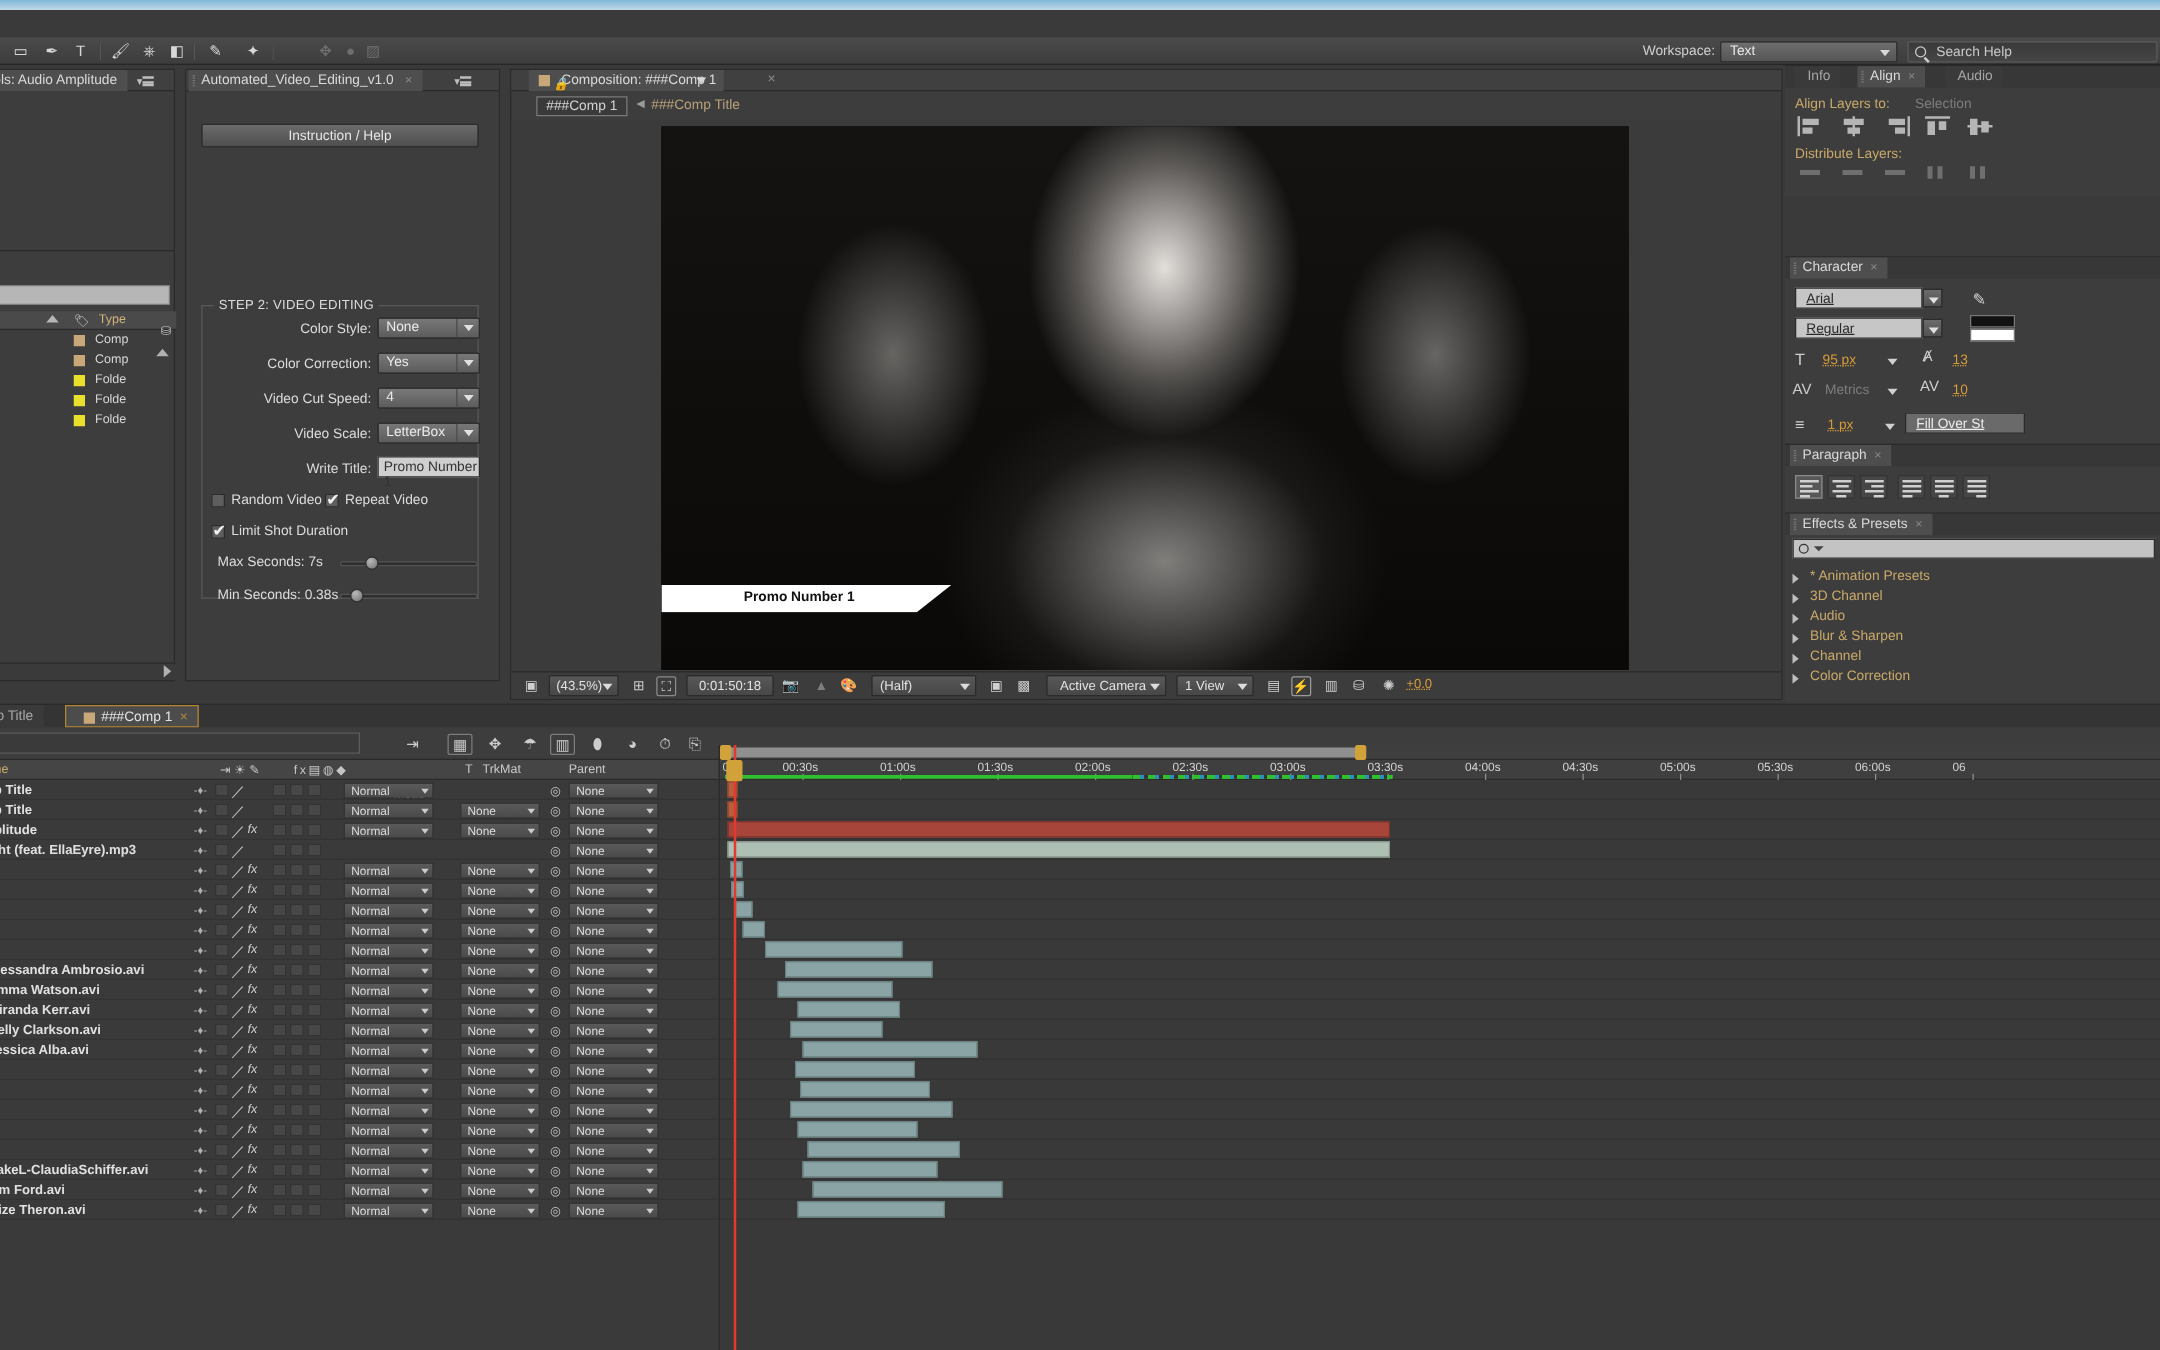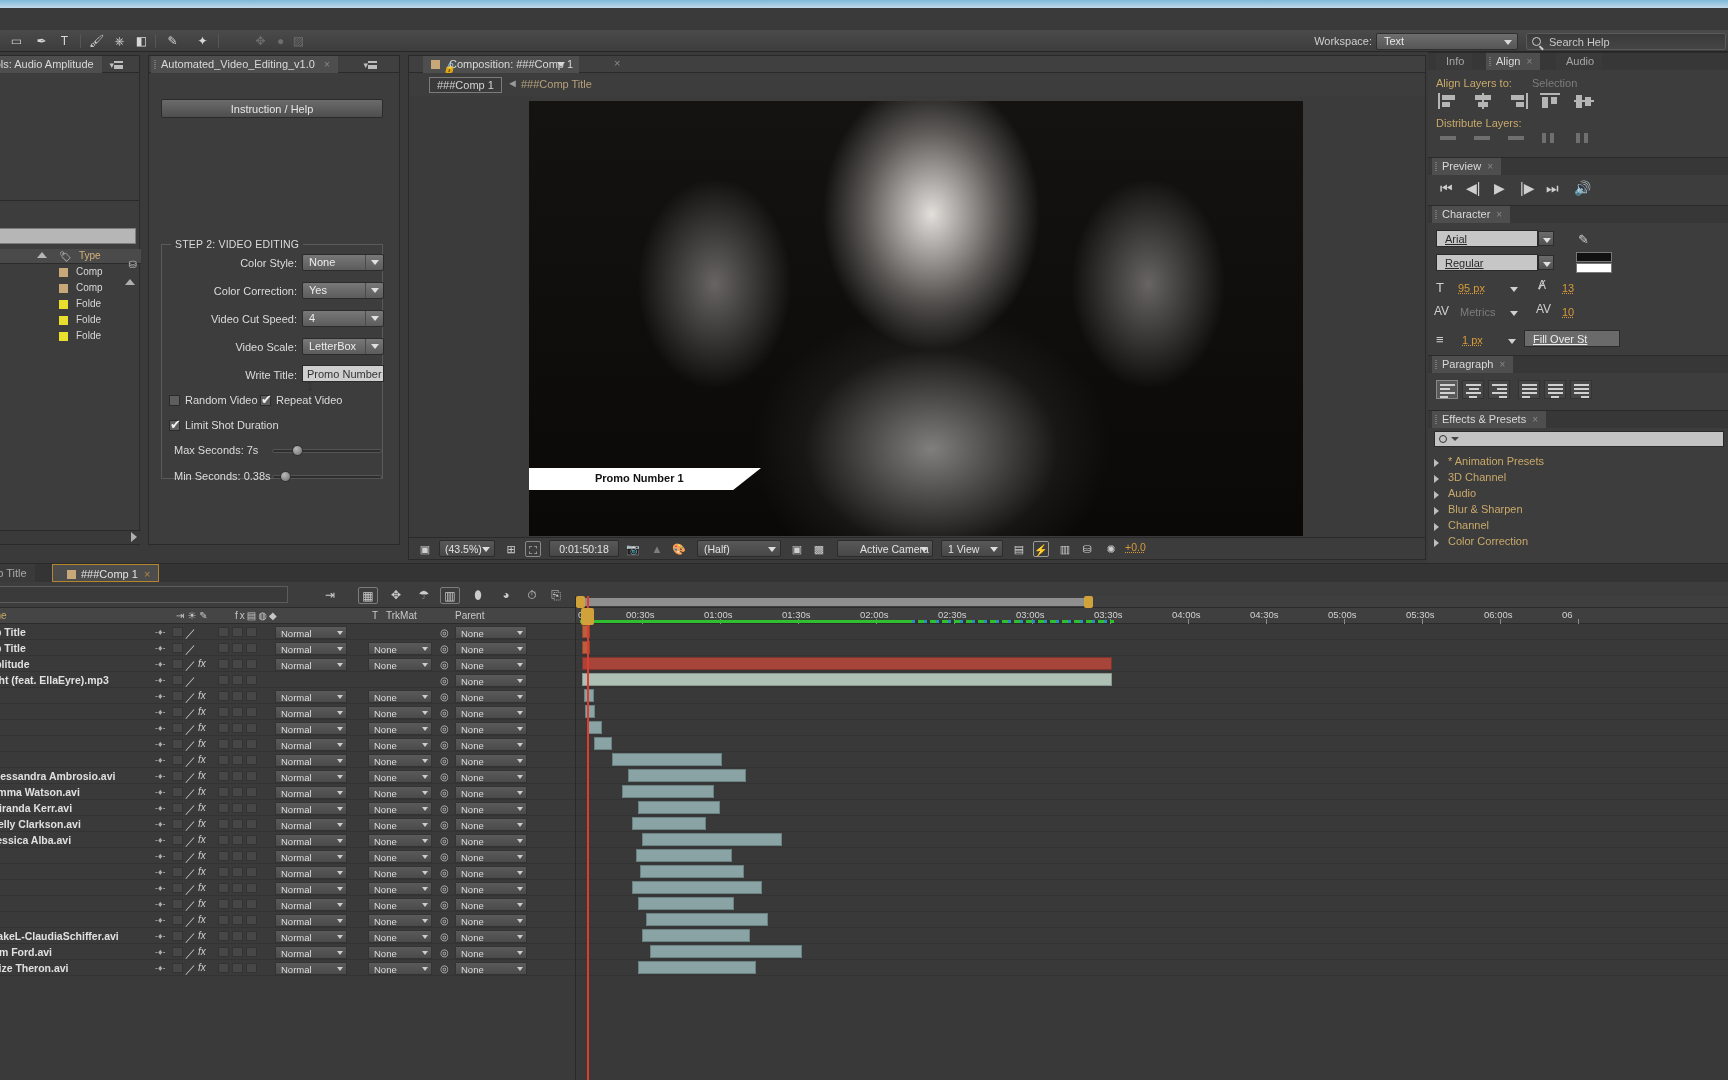--- a/index.html
+++ b/index.html
@@ -401,21 +401,21 @@
       </div>
       <div class="vico" style="left:216px">📷</div>
       <div class="vico" style="left:240px;color:#7e7e7e">▲</div>
       <div class="vico" style="left:262px">🎨</div>
       <div class="vbox" style="left:288px; width:84px; text-align:left; padding-left:6px;">
         <span>(Half)</span>
         <i class="arr"></i>
       </div>
       <div class="vico" style="left:380px">▣</div>
       <div class="vico" style="left:402px">▩</div>
-      <div class="vbox" style="left:428px; width:96px; text-align:left; padding-left:22px;">
+      <div class="vbox" style="left:428px; width:96px; text-align:left; padding-left:10px;">
         <span>Active Camera</span>
         <i class="arr"></i>
       </div>
       <div class="vbox" style="left:532px; width:62px; text-align:left; padding-left:6px;">
         <span>1 View</span>
         <i class="arr"></i>
       </div>
       <div class="vico" style="left:602px">▤</div>
       <div class="vico" style="left:624px;border:1px solid #9a9a9a;border-radius:2px;">⚡</div>
       <div class="vico" style="left:648px">▥</div>
@@ -473,31 +473,20 @@
       <div class="ralign-ico" style="left:112px;top:80px;">
           <i style="left:2px;top:0px;width:4px;height:10px;background:#6f6f6f"></i>
           <i style="left:10px;top:0px;width:4px;height:10px;background:#6f6f6f"></i>
         </div>
       <div class="ralign-ico" style="left:146px;top:80px;">
           <i style="left:2px;top:0px;width:4px;height:10px;background:#6f6f6f"></i>
           <i style="left:10px;top:0px;width:4px;height:10px;background:#6f6f6f"></i>
         </div>
     </div>
 
-    <div class="rp" style="top:105px; height:48px;">
-      <div class="rtabs">
-        <div class="ptab active" style="left:4px"><i class="grip"></i><span>Preview</span><span class="x">×</span></div>
-      </div>
-      <div class="rtext" style="left:12px; top:22px; font-size:14px;">⏮</div>
-      <div class="rtext" style="left:38px; top:22px; font-size:14px;">◀|</div>
-      <div class="rtext" style="left:66px; top:22px; font-size:14px;">▶</div>
-      <div class="rtext" style="left:92px; top:22px; font-size:14px;">|▶</div>
-      <div class="rtext" style="left:118px;top:22px; font-size:14px;">⏭</div>
-      <div class="rtext" style="left:146px;top:22px; font-size:14px;">🔊</div>
-    </div>
 
     <div class="rp" style="top:153px; height:200px;">
       <div class="rtabs">
         <div class="ptab active" style="left:4px"><i class="grip"></i><span>Character</span><span class="x">×</span></div>
       </div>
       <div class="cfield" style="left:8px; top:24px; width:102px;">
         <span>Arial</span>
           <i class="arr"></i>
       </div>
       <div class="rtext" style="left:150px; top:26px; font-size:13px;">✎</div>

